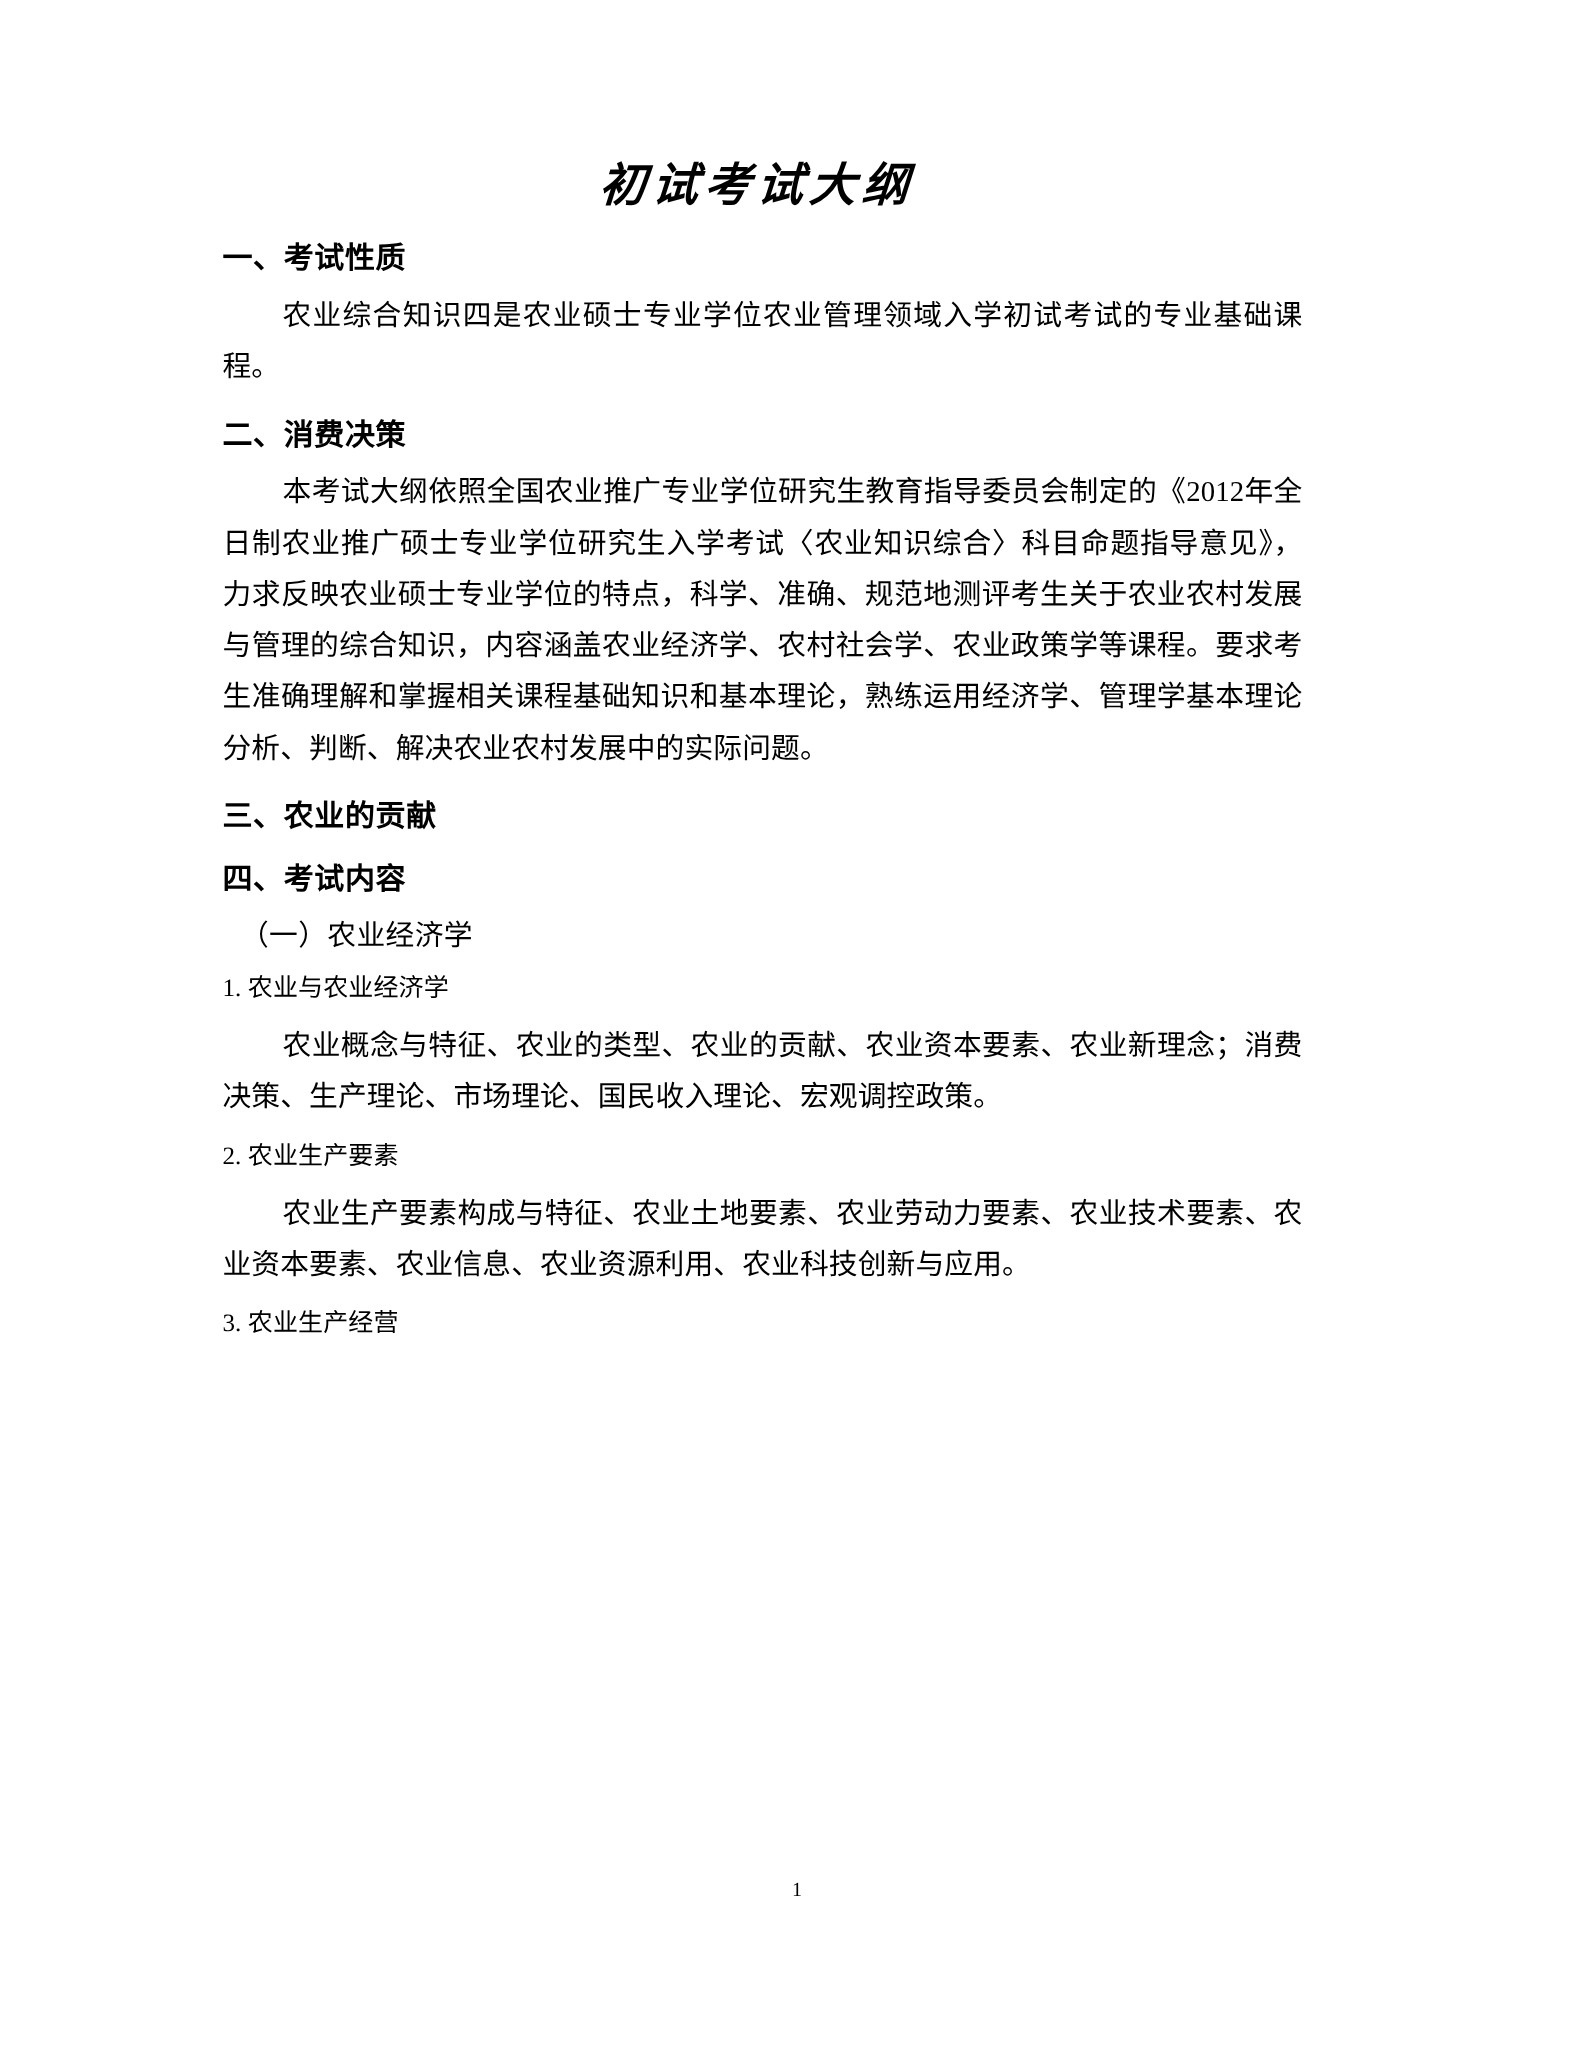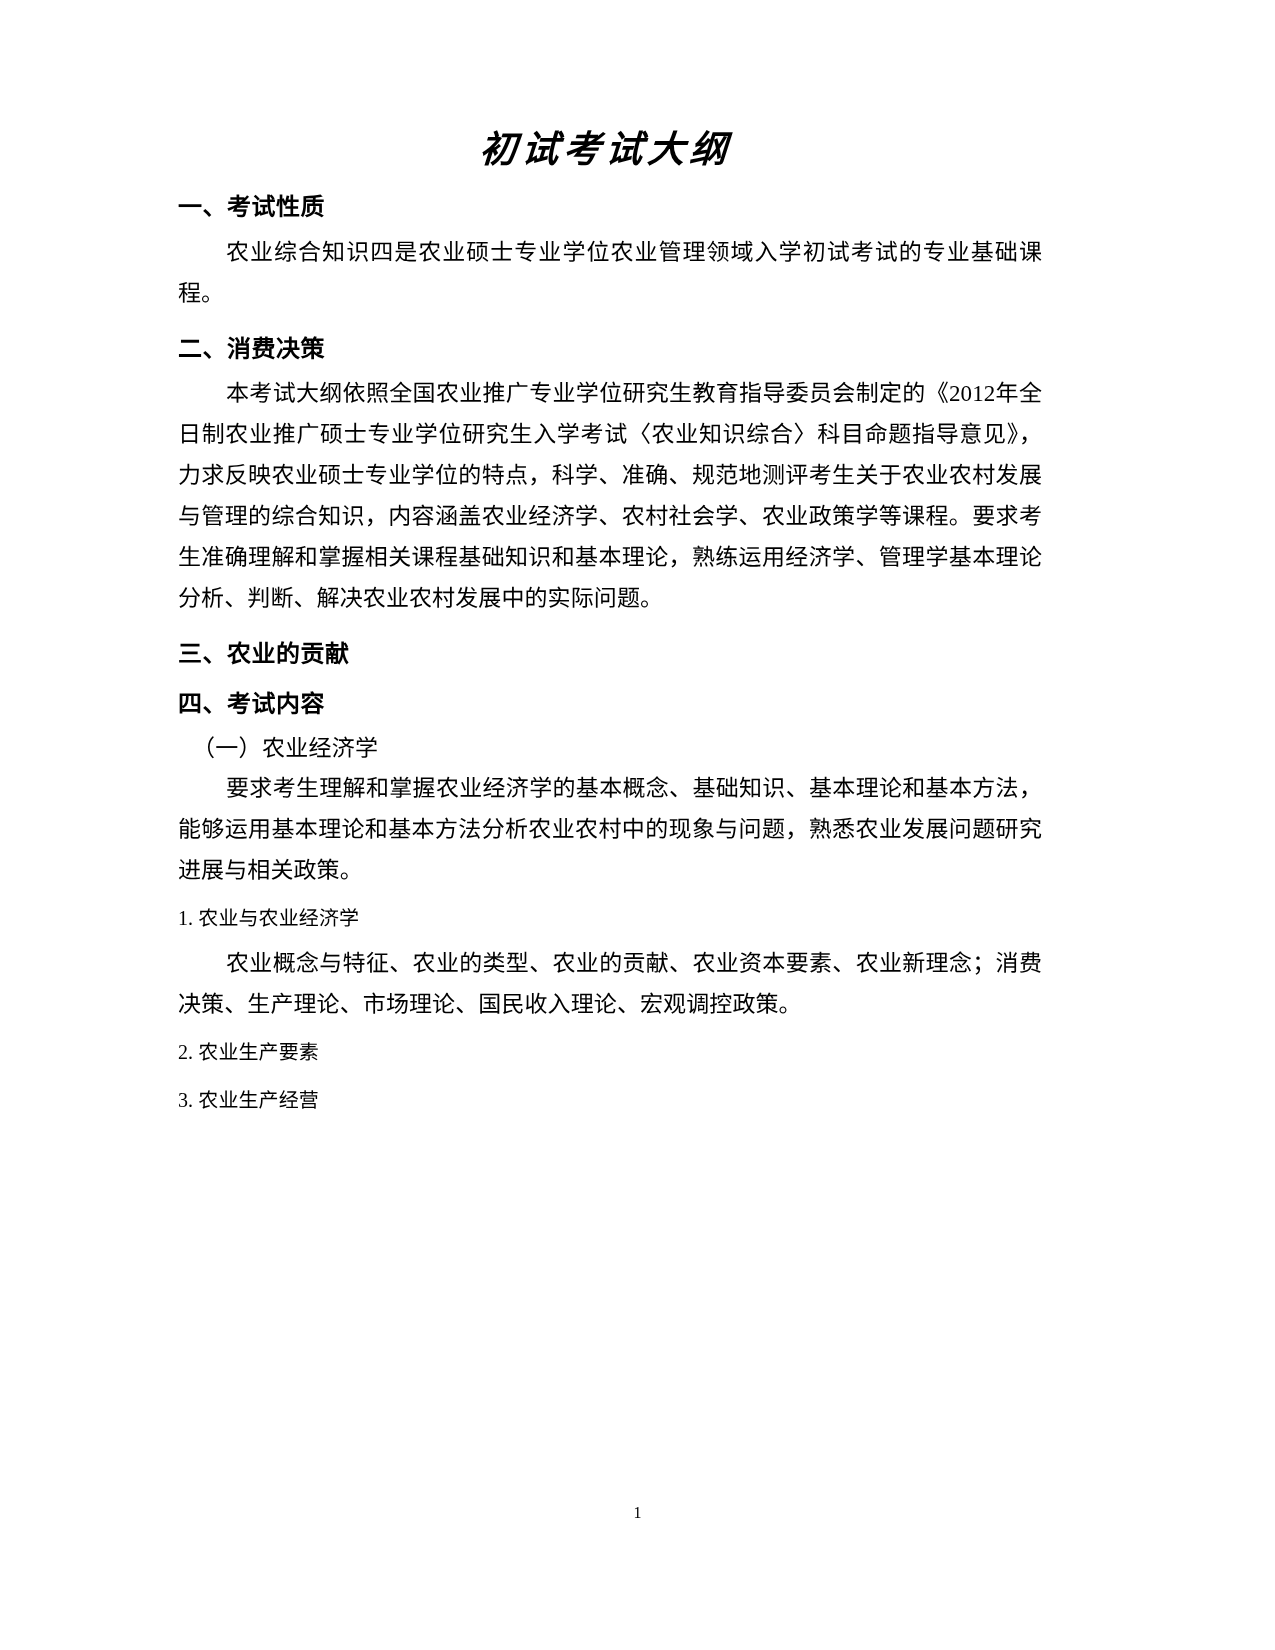--- a/index.html
+++ b/index.html
@@ -135,26 +135,26 @@
 
     <h3 class="h1cn">二、消费决策</h3>
     <p class="para">本考试大纲依照全国农业推广专业学位研究生教育指导委员会制定的《2012年全日制农业推广硕士专业学位研究生入学考试〈农业知识综合〉科目命题指导意见》，力求反映农业硕士专业学位的特点，科学、准确、规范地测评考生关于农业农村发展与管理的综合知识，内容涵盖农业经济学、农村社会学、农业政策学等课程。要求考生准确理解和掌握相关课程基础知识和基本理论，熟练运用经济学、管理学基本理论分析、判断、解决农业农村发展中的实际问题。</p>
 
     <h3 class="h1cn">三、农业的贡献</h3>
 
     <h3 class="h1cn">四、考试内容</h3>
 
     <h4 class="h2cn">（一）农业经济学</h4>
 
-    <p class="para tight">要求考生理解和掌握农业经济学的基本概念、基础知识、基本理论和基本方法，能够运用基本理论和基本方法分析农业农村中的现象与问题，熟悉农业发展问题研究进展与相关政策。</p>
 
     <p class="numitem">1. 农业与农业经济学</p>
     <p class="para tight">农业概念与特征、农业的类型、农业的贡献、农业资本要素、农业新理念；消费决策、生产理论、市场理论、国民收入理论、宏观调控政策。</p>
 
     <p class="numitem">2. 农业生产要素</p>
+    <p class="para tight">农业生产要素构成与特征、农业土地要素、农业劳动力要素、农业技术要素、农业资本要素、农业信息、农业资源利用、农业科技创新与应用。</p>
 
     <p class="numitem">3. 农业生产经营</p>
 
   </div>
 
   <div class="page-number">1</div>
 
 </div>
 
 </body></html>

